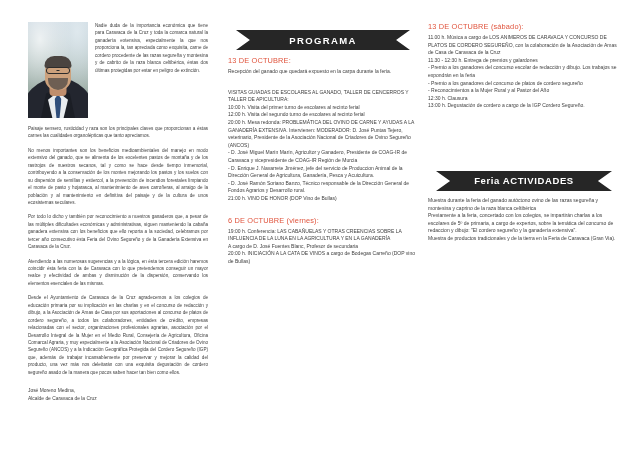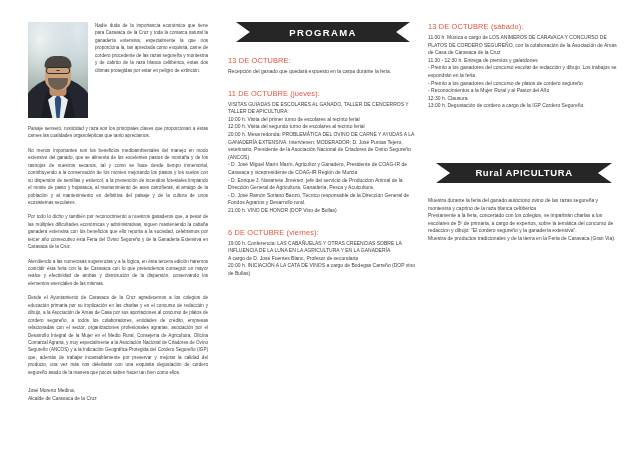--- a/index.html
+++ b/index.html
@@ -178,21 +178,21 @@
   }
   .ribbon-wrap {
     position: relative;
     height: 20px;
     margin-bottom: 14px;
   }
   .ribbon-band {
     position: absolute;
     left: 8px;
     right: 8px;
-    top: 0;
+    top: 8px;
     height: 20px;
     background: #262626;
     clip-path: polygon(0 0, 100% 0, 92% 50%, 100% 100%, 0 100%, 8% 50%);
     display: flex;
     align-items: center;
     justify-content: center;
   }
   .ribbon-label {
     color: #ffffff;
     font-size: 9.5px;
@@ -269,21 +269,20 @@
         <span class="ribbon-label">PROGRAMA</span>
       </div>
     </div>
 
     <div class="day-block">
       <div class="day-title">13 DE OCTUBRE:</div>
       <div class="day-body" style="white-space: pre-line;">Recepción del ganado que quedará expuesto en la carpa durante la feria.</div>
     </div>
 
     <div class="day-block">
-      <div class="day-title">11 DE OCTUBRE (jueves):</div>
       <div class="day-body" style="white-space: pre-line;">VISITAS GUIADAS DE ESCOLARES AL GANADO, TALLER DE CENCERROS Y TALLER DE APICULTURA:
 10:00 h. Visita del primer turno de escolares al recinto ferial
 12:00 h. Visita del segundo turno de escolares al recinto ferial
 20:00 h. Mesa redonda: PROBLEMÁTICA DEL OVINO DE CARNE Y AYUDAS A LA GANADERÍA EXTENSIVA. Intervienen: MODERADOR: D. José Puntas Tejero, veterinario, Presidente de la Asociación Nacional de Criadores de Ovino Segureño (ANCOS)
 - D. José Miguel Marín Marín, Agricultor y Ganadero, Presidente de COAG-IR de Caravaca y vicepresidente de COAG-IR Región de Murcia
 - D. Enrique J. Navarrete Jiménez, jefe del servicio de Produccion Animal de la Dirección General de Agricultura, Ganadería, Pesca y Acuicultura.
 - D. José Ramón Soriano Banzo, Técnico responsable de la Dirección General de Fondos Agrarios y Desarrollo rural.
 21:00 h. VINO DE HONOR (DOP Vino de Bullas)</div>
     </div>
 
@@ -305,21 +304,21 @@
 - Premio a los ganadores del concurso de platos de cordero segureño
 - Reconocimientos a la Mujer Rural y al Pastor del Año
 12:30 h. Clausura
 13:00 h. Degustación de cordero a cargo de la IGP Cordero Segureño.</div>
     </div>
 
     <div class="otras-gap"></div>
 
     <div class="ribbon-wrap">
       <div class="ribbon-band">
-        <span class="ribbon-label mixed"><span>Rural </span><span>APICULTURA</span></span>
+        <span class="ribbon-label mixed"><span>Feria </span><span>ACTIVIDADES</span></span>
       </div>
     </div>
 
     <div class="note-p" style="white-space: pre-line;">Muestra durante la feria del ganado autóctono ovino de las razas segureña y montesina y caprino de la raza blanca celtibérica
 Previamente a la feria, concertado con los colegios, se impartirán charlas a los escolares de 5º de primaria, a cargo de expertos, sobre la temática del concurso de redaccion y dibujo: "El cordero segureño y la ganadería extensiva".
 Muestra de productos tradicionales y de la tierra en la Feria de Caravaca (Gran Via).</div>
   </div>
 
 </div>
 

